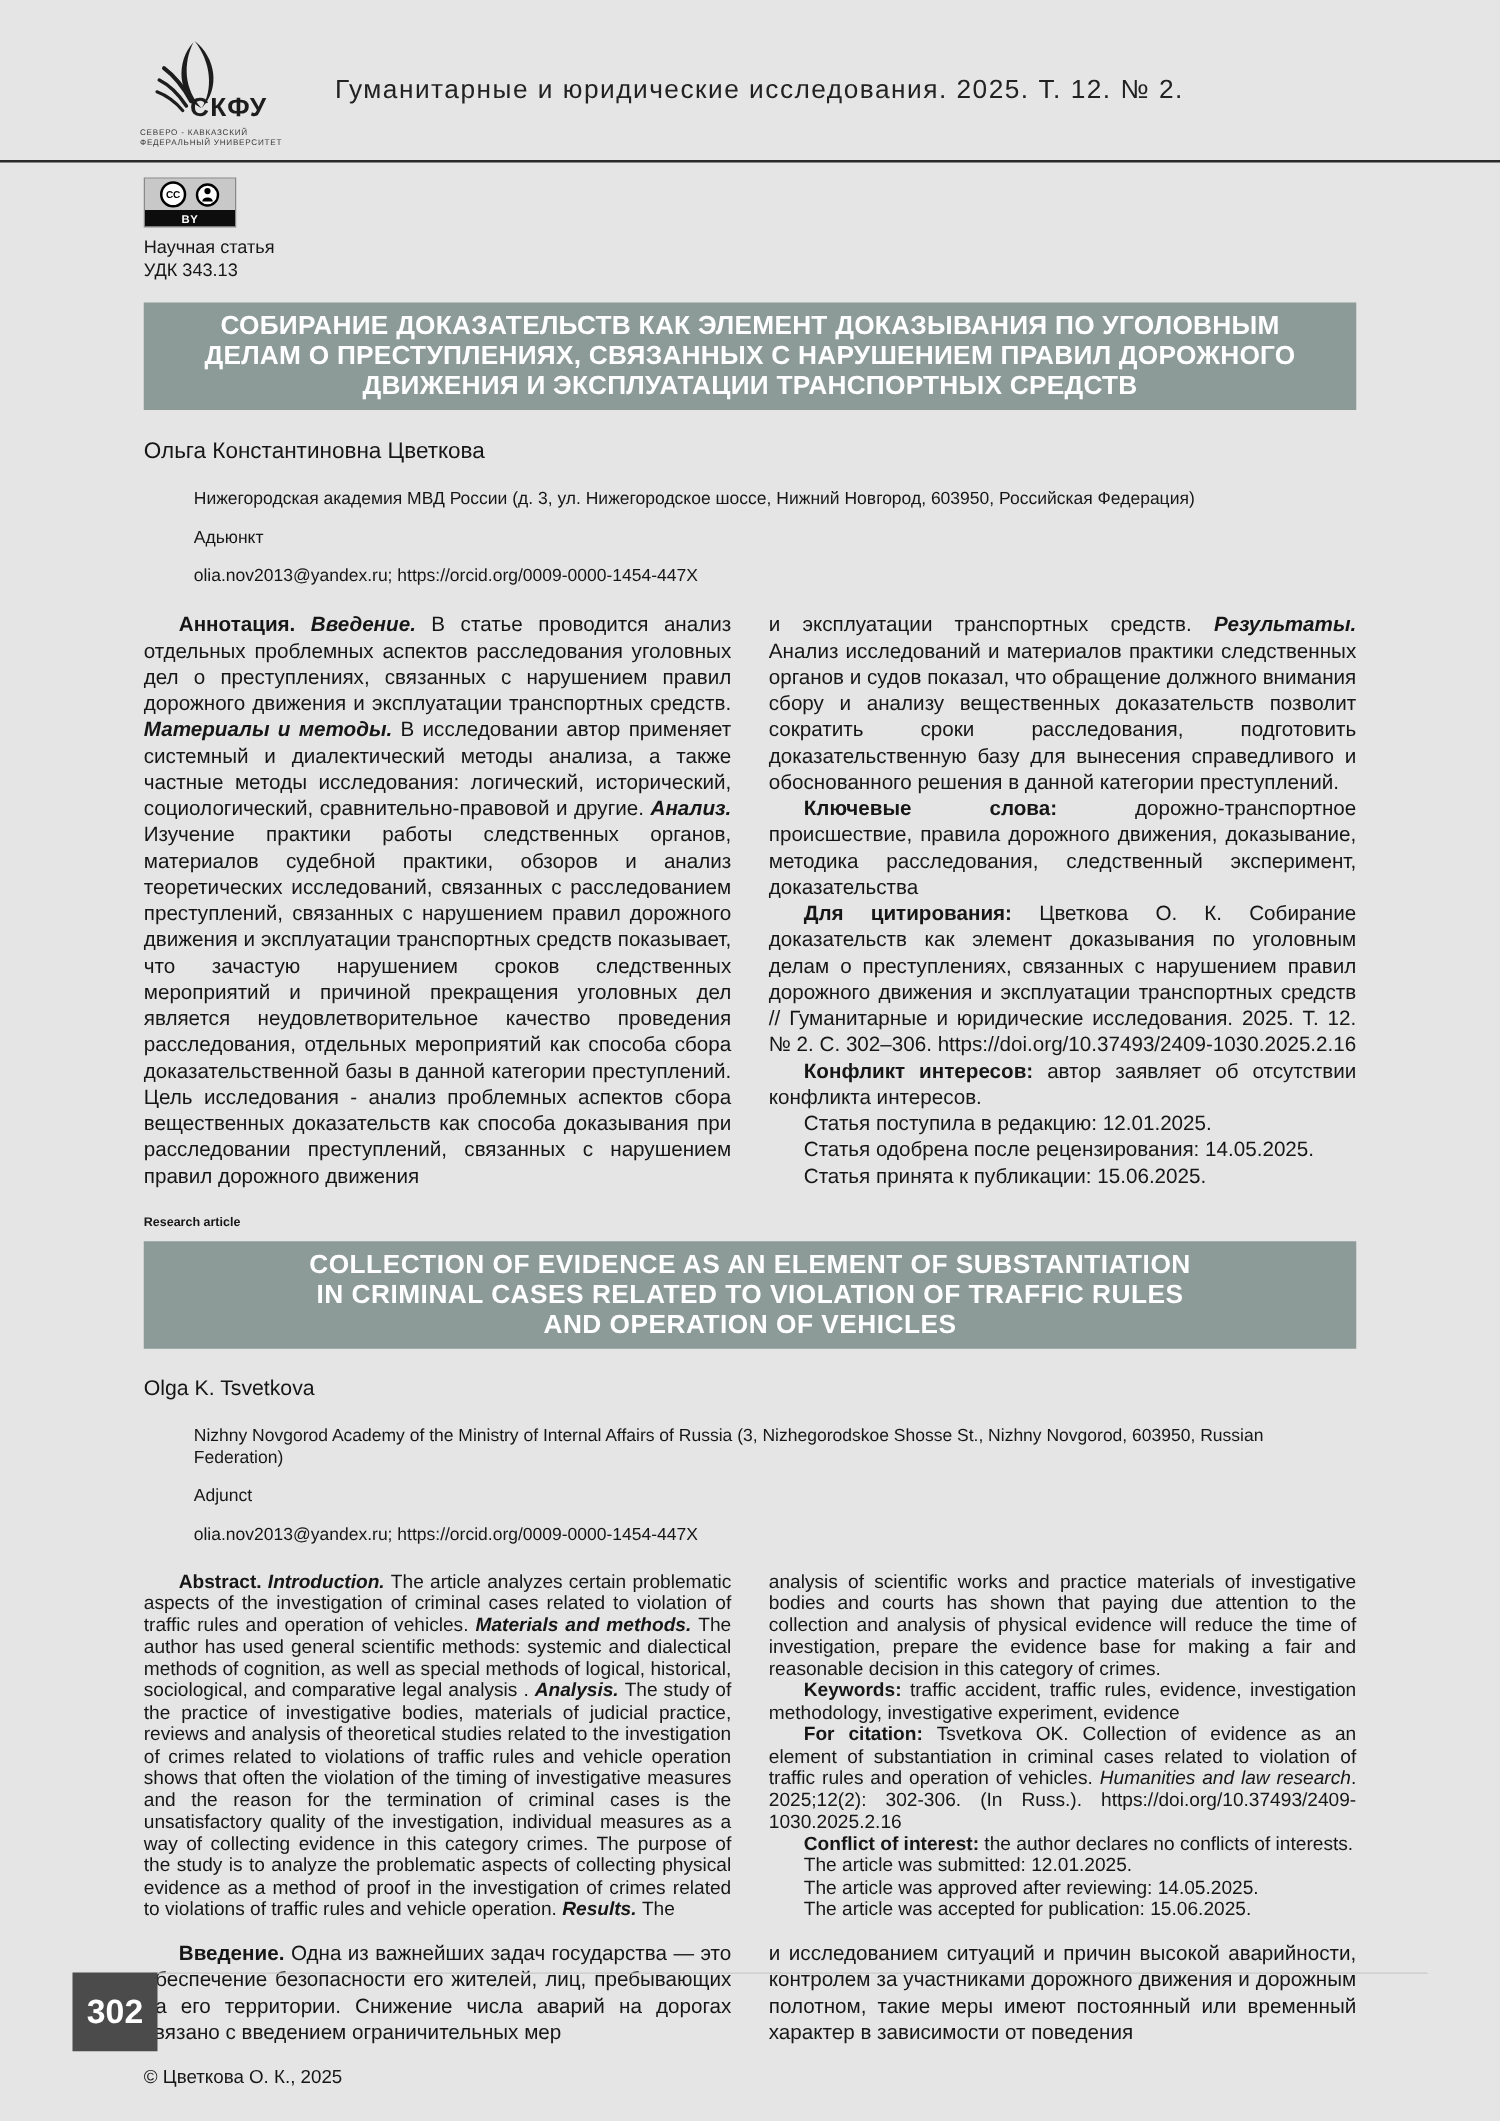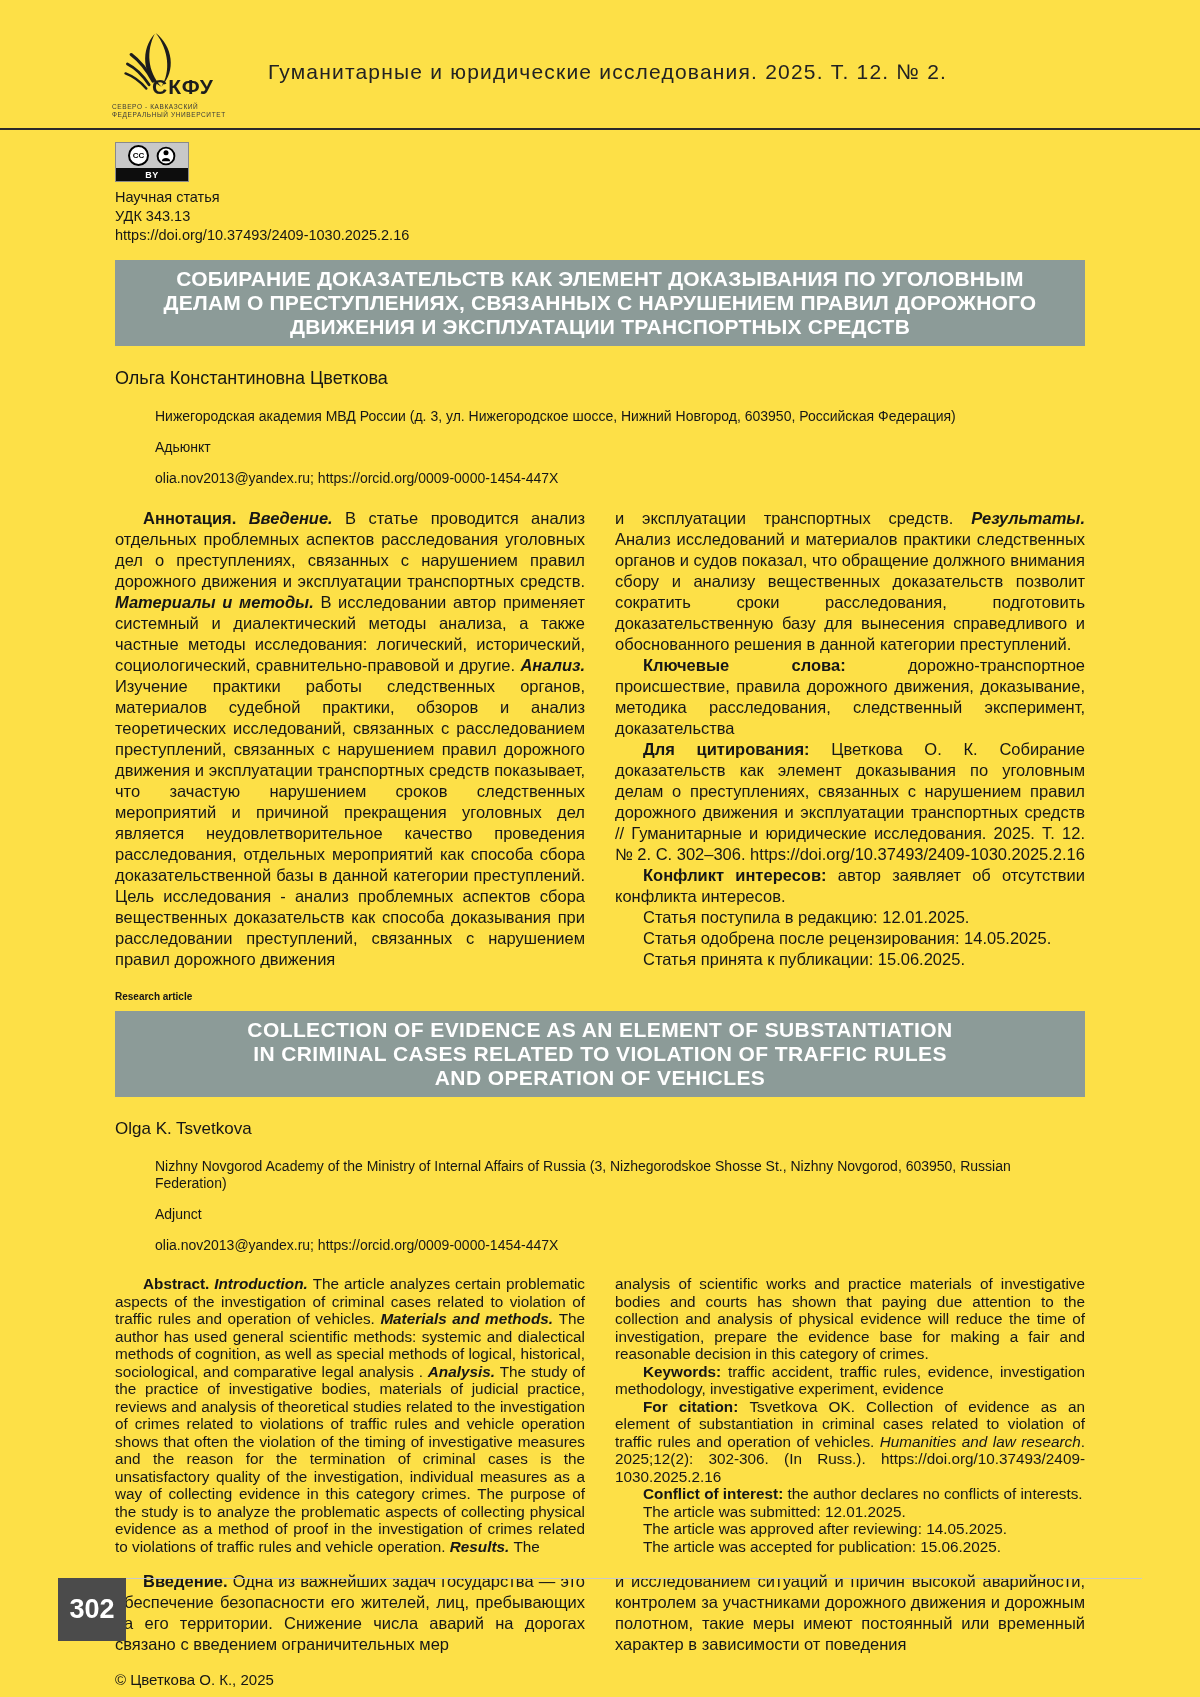--- a/index.html
+++ b/index.html
@@ -1,20 +1,20 @@
 <!DOCTYPE html>
 <html lang="ru"><head>
 <meta charset="utf-8">
 <style>
   html,body{margin:0;padding:0;background:#ffffff;}
   .page{
     position:relative;
     width:1200px;height:1697px;
     overflow:hidden;
-    background:#fde047;
+    background:#e5e5e5;
     color:#161616;
     font-family:"Liberation Sans","DejaVu Sans",sans-serif;
   }
   
   .header{
     box-sizing:border-box;
     padding:30px 115px 0 112px;
     height:130px;
     border-bottom:2px solid #2a2a2a;
     display:flex;align-items:center;gap:28px;
@@ -105,21 +105,20 @@
           <svg width="20" height="20" viewBox="0 0 20 20">
             <circle cx="10" cy="10" r="8.4" fill="#fff" stroke="#000" stroke-width="1.9"></circle>
             <circle cx="10" cy="6.8" r="2.5" fill="#000"></circle>
             <path d="M5.8 15.2 C5.8 10.8 14.2 10.8 14.2 15.2 Z" fill="#000"></path>
           </svg>
         </div>
         <div class="cc-bottom">BY</div>
       </div>
       <div class="meta-line first">Научная статья</div>
       <div class="meta-line">УДК 343.13</div>
-      <div class="meta-line">https://doi.org/10.37493/2409-1030.2025.2.16</div>
     </div>
 
     <div class="title-box" style="background-color: rgb(140, 155, 152); margin-top: 16px;">СОБИРАНИЕ ДОКАЗАТЕЛЬСТВ КАК ЭЛЕМЕНТ ДОКАЗЫВАНИЯ ПО УГОЛОВНЫМ
 ДЕЛАМ О ПРЕСТУПЛЕНИЯХ, СВЯЗАННЫХ С НАРУШЕНИЕМ ПРАВИЛ ДОРОЖНОГО
 ДВИЖЕНИЯ И ЭКСПЛУАТАЦИИ ТРАНСПОРТНЫХ СРЕДСТВ</div>
 
     <div class="author">Ольга Константиновна Цветкова</div>
 
     <div class="affiliation">
       <div>Нижегородская академия МВД России (д. 3, ул. Нижегородское шоссе, Нижний Новгород, 603950, Российская Федерация)</div>

